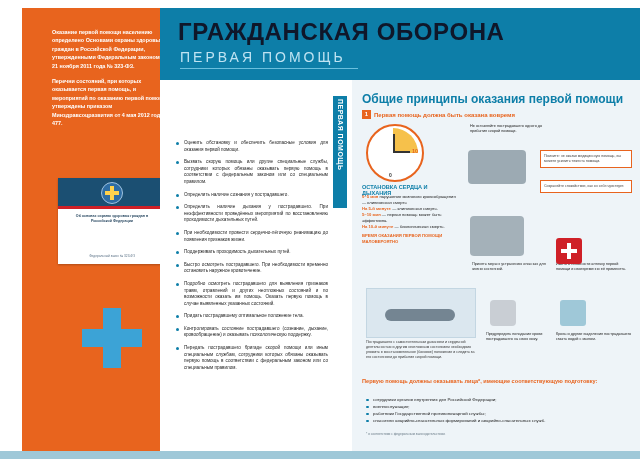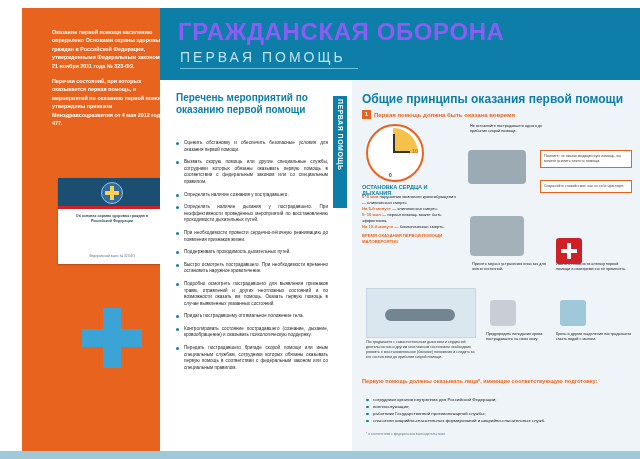--- a/index.html
+++ b/index.html
@@ -23,21 +23,21 @@
   .booklet .b-emblem:after{content:"";position:absolute;left:8px;top:3px;width:4px;height:14px;background:#ffd24d;}
   .booklet .b-emblem:before{content:"";position:absolute;left:3px;top:8px;width:14px;height:4px;background:#ffd24d;}
   .booklet .b-title{position:absolute;left:10px;top:36px;width:88px;font-size:3.6px;color:#2b4a63;line-height:5px;text-align:center;font-weight:bold;}
   .booklet .b-foot{position:absolute;left:10px;bottom:6px;width:88px;font-size:3.2px;color:#5a7186;text-align:center;line-height:4.4px;}
   .cross{position:absolute;left:60px;top:300px;width:60px;height:60px;}
   .cross:before{content:"";position:absolute;left:21px;top:0;width:18px;height:60px;background:#3ca3d6;}
   .cross:after{content:"";position:absolute;left:0;top:21px;width:60px;height:18px;background:#3ca3d6;}
 
   
   .header{position:absolute;left:160px;top:8px;width:480px;height:72px;background:#0d7ea8;}
-  .h-title{position:absolute;left:178px;top:18px;color:#8b5cf6;font-size:24px;font-weight:bold;letter-spacing:.6px;}
+  .h-title{position:absolute;left:178px;top:18px;color:#0f172a;font-size:24px;font-weight:bold;letter-spacing:.6px;}
   .h-sub{position:absolute;left:180px;top:49px;color:#bfe3f2;font-size:14px;letter-spacing:3px;}
   .h-rule{position:absolute;left:180px;top:68px;width:178px;height:1px;background:#6bc0de;}
 
   
   .body-bg{position:absolute;left:160px;top:80px;width:480px;height:371px;background:#ffffff;}
   .right-col{position:absolute;left:352px;top:80px;width:288px;height:371px;background:#eef4f8;}
   .bottom-strip{position:absolute;left:0px;top:451px;width:640px;height:8px;background:#9fc8d8;}
   .left-strip{position:absolute;left:0px;top:0px;width:22px;height:459px;background:#ffffff;}
 
   
@@ -116,21 +116,20 @@
   <div class="h-rule"></div>
   <div class="h-sub">ПЕРВАЯ ПОМОЩЬ</div>
 
   <div class="body-bg"></div>
   <div class="right-col"></div>
 
   <div class="vtab">
     <span>ПЕРВАЯ ПОМОЩЬ</span>
   </div>
 
-  <div class="m-title">Перечень мероприятий по оказанию первой помощи</div>
   <div class="m-list">
     <div class="m-item">Оценить обстановку и обеспечить безопасные условия для оказания первой помощи.</div>
     <div class="m-item">Вызвать скорую помощь или другие специальные службы, сотрудники которых обязаны оказывать первую помощь в соответствии с федеральным законом или со специальным правилом.</div>
     <div class="m-item">Определить наличие сознания у пострадавшего.</div>
     <div class="m-item">Определить наличие дыхания у пострадавшего. При неэффективности проведённых мероприятий по восстановлению проходимости дыхательных путей.</div>
     <div class="m-item">При необходимости провести сердечно-лёгочную реанимацию до появления признаков жизни.</div>
     <div class="m-item">Поддерживать проходимость дыхательных путей.</div>
     <div class="m-item">Быстро осмотреть пострадавшего. При необходимости временно остановить наружное кровотечение.</div>
     <div class="m-item">Подробно осмотреть пострадавшего для выявления признаков травм, отравлений и других неотложных состояний и по возможности оказать им помощь. Оказать первую помощь в случае выявленных указанных состояний.</div>
     <div class="m-item">Придать пострадавшему оптимальное положение тела.</div>

